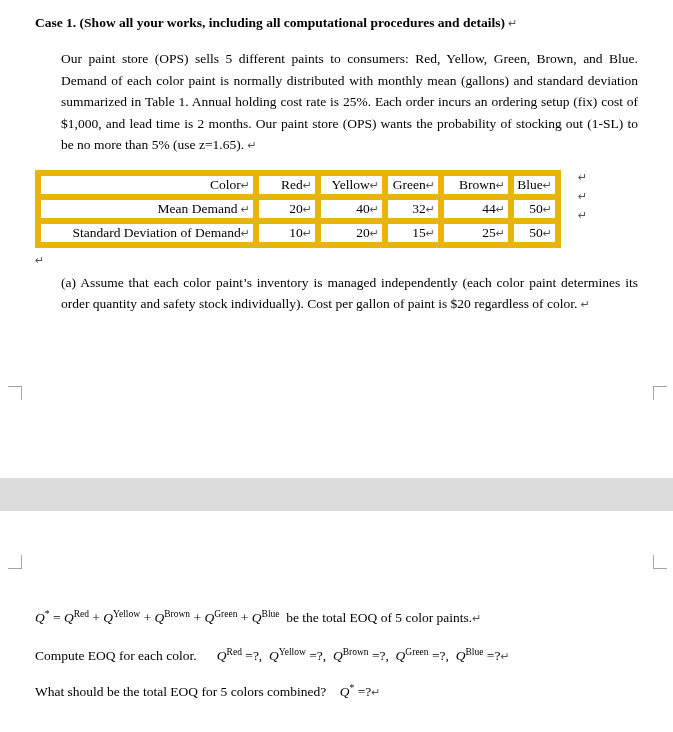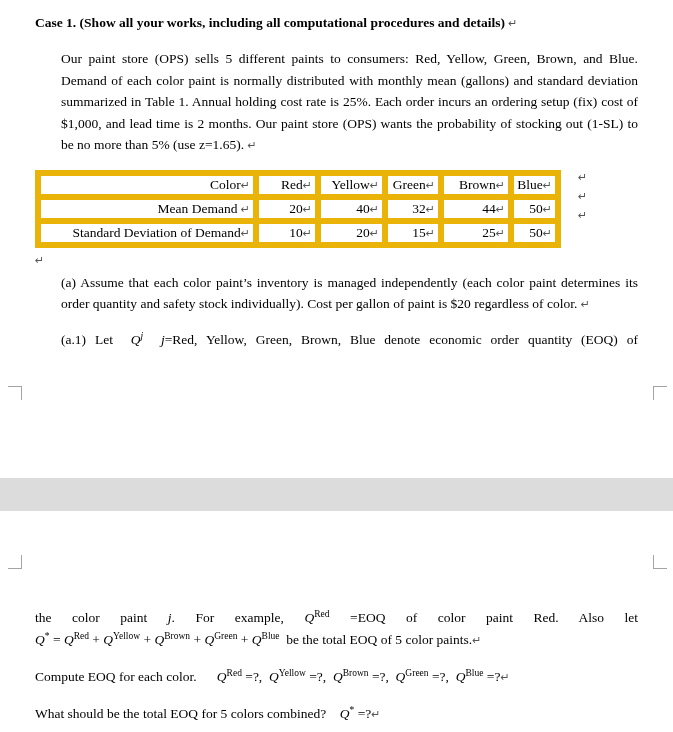--- a/index.html
+++ b/index.html
@@ -109,33 +109,31 @@
 
     <div class="empty-par">
       <span class="mark">↵</span>
     </div>
 
     <p class="body">
       <span>(a) Assume that each color paint’s inventory is managed independently (each color paint determines its order quantity and safety stock individually). Cost per gallon of paint is $20 regardless of color.</span>
       <span class="mark">↵</span>
     </p>
 
-    <p class="body just-last"><span class="seg-n">(a.1) Let &nbsp;</span><span class="seg-i">Q</span><span class="seg-supi">j</span><span class="seg-n">&nbsp; </span><span class="seg-i">j</span><span class="seg-n">=Red, Yellow, Green, Brown, Blue denote economic order quantity (EOQ) of</span></p>
 
     <div class="crop p1l"></div>
     <div class="crop p1r"></div>
   </section>
 
   <div class="gap-band"></div>
 
   <section class="page page2">
     <div class="crop p2l"></div>
     <div class="crop p2r"></div>
 
     <div class="p2text">
-      <p class="just-last"><span class="seg-n">the color paint </span><span class="seg-i">j</span><span class="seg-n">. For example, </span><span class="seg-i">Q</span><span class="seg-sup">Red</span><span class="seg-n"> =EOQ of color paint Red. Also let</span></p>
       <p><span class="seg-i">Q</span><span class="seg-sup">*</span><span class="seg-n"> = </span><span class="seg-i">Q</span><span class="seg-sup">Red</span><span class="seg-n"> + </span><span class="seg-i">Q</span><span class="seg-sup">Yellow</span><span class="seg-n"> + </span><span class="seg-i">Q</span><span class="seg-sup">Brown</span><span class="seg-n"> + </span><span class="seg-i">Q</span><span class="seg-sup">Green</span><span class="seg-n"> + </span><span class="seg-i">Q</span><span class="seg-sup">Blue</span><span class="seg-n">&nbsp; be the total EOQ of 5 color paints.</span><span class="seg-mark">↵</span></p>
       <p class="mt1"><span class="seg-n">Compute EOQ for each color.&nbsp;&nbsp;&nbsp;&nbsp;&nbsp; </span><span class="seg-i">Q</span><span class="seg-sup">Red</span><span class="seg-n"> =?, &nbsp;</span><span class="seg-i">Q</span><span class="seg-sup">Yellow</span><span class="seg-n"> =?, &nbsp;</span><span class="seg-i">Q</span><span class="seg-sup">Brown</span><span class="seg-n"> =?, &nbsp;</span><span class="seg-i">Q</span><span class="seg-sup">Green</span><span class="seg-n"> =?, &nbsp;</span><span class="seg-i">Q</span><span class="seg-sup">Blue</span><span class="seg-n"> =?</span><span class="seg-mark">↵</span></p>
       <p class="mt2"><span class="seg-n">What should be the total EOQ for 5 colors combined?&nbsp;&nbsp;&nbsp; </span><span class="seg-i">Q</span><span class="seg-sup">*</span><span class="seg-n"> =?</span><span class="seg-mark">↵</span></p>
     </div>
   </section>
 
 </div>
 
 </body></html>

